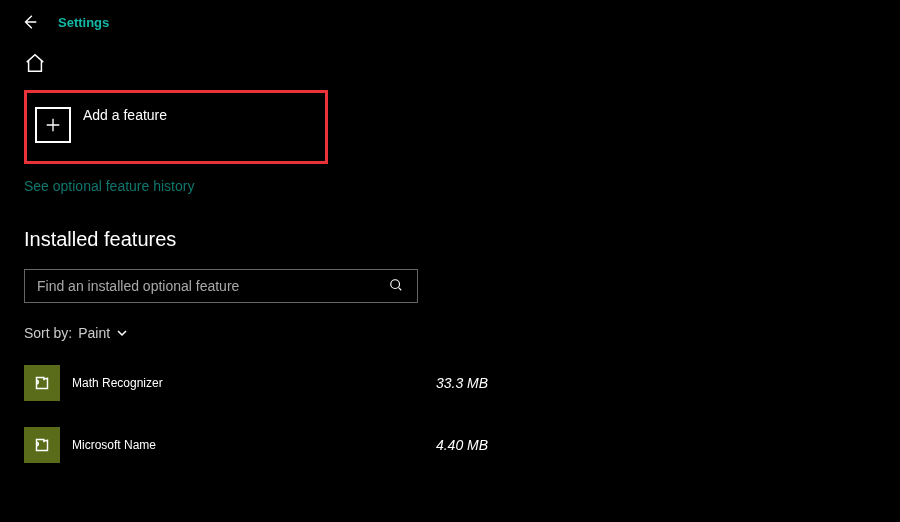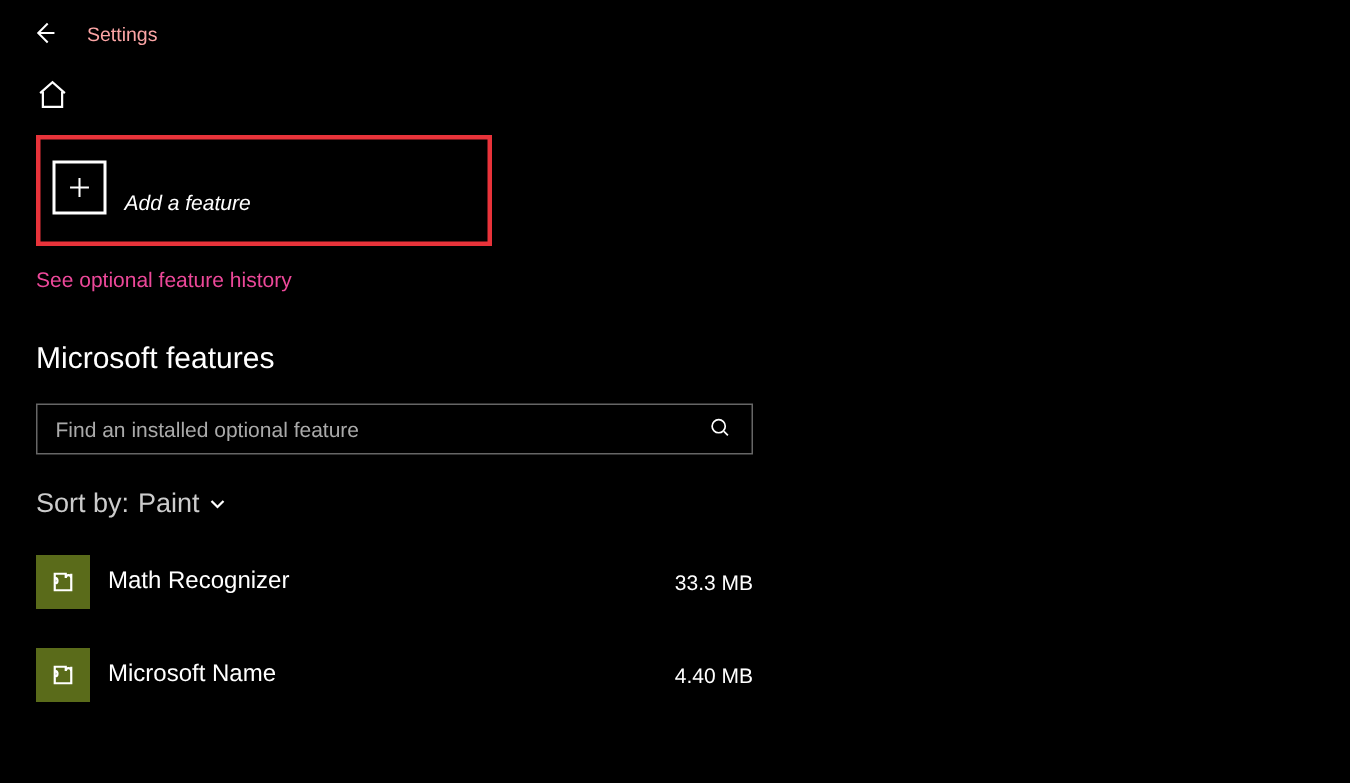--- a/index.html
+++ b/index.html
@@ -19,65 +19,64 @@
       gap: 18px;
     }
     .back-arrow {
       display: inline-flex;
       align-items: center;
       justify-content: center;
       width: 20px;
       height: 20px;
       cursor: pointer;
     }
-    .app-title { font-size: 13px; font-weight: 400; color: #fca5a5; }
+    .app-title { font-size: 13px; font-weight: 700; color: #14b8a6; }
     .header-row {
       display: flex;
       align-items: center;
       gap: 16px;
       padding: 12px 24px 16px;
     }
     .home-icon { display: inline-flex; width: 22px; height: 22px; }
     .page-title { font-size: 28px; font-weight: 400; letter-spacing: 0.2px; }
     .content { padding: 0 24px; }
     .add-feature-highlight {
       border: 3px solid #e8333a;
       padding: 14px 8px 18px;
       width: 304px;
       margin-bottom: 14px;
     }
     .add-feature-row {
       display: flex;
-      align-items: flex-end;
+      align-items: flex-start;
       gap: 12px;
       cursor: pointer;
-      font-style: italic;
     }
     .plus-box {
       width: 36px;
       height: 36px;
       border: 2px solid #fff;
       display: flex;
       align-items: center;
       justify-content: center;
     }
     .history-link {
-      color: #ec4899;
+      color: #0f766e;
       font-size: 14px;
       cursor: pointer;
       display: inline-block;
       margin-bottom: 34px;
     }
     .section-title {
       font-size: 20px;
       font-weight: 400;
       margin-bottom: 18px;
     }
     .search-box {
-      width: 478px;
+      width: 394px;
       border: 1px solid #666;
       display: flex;
       align-items: center;
       padding: 0 12px;
       height: 34px;
       margin-bottom: 22px;
       background: #000;
     }
     .search-box input {
       flex: 1;
@@ -86,21 +85,21 @@
       color: #fff;
       font-size: 14px;
       outline: none;
     }
     .search-box input::placeholder { color: #aaa; }
     .search-icon { display: inline-flex; width: 16px; height: 16px; }
     .sort-row {
       display: flex;
       align-items: center;
       gap: 6px;
-      font-size: 18px;
+      font-size: 14px;
       color: #ccc;
       margin-bottom: 18px;
       cursor: pointer;
       width: fit-content;
     }
     .chevron { display: inline-flex; width: 12px; height: 12px; }
     .feature-row {
       display: flex;
       align-items: center;
       gap: 12px;
@@ -110,22 +109,22 @@
       cursor: pointer;
     }
     .feature-icon {
       width: 36px;
       height: 36px;
       background: #5a6b1a;
       display: flex;
       align-items: center;
       justify-content: center;
     }
-    .feature-name { flex: 1; font-size: 16px; }
-    .feature-size { font-size: 14px; color: #fff; min-width: 80px; text-align: right; }
+    .feature-name { flex: 1; font-size: 12px; }
+    .feature-size { font-size: 14px; color: #fff; min-width: 80px; text-align: center; font-style: italic; }
   </style>
 </head>
 <body>
 
 <div class="titlebar">
   <span class="back-arrow">
     <svg viewBox="0 0 20 20" width="18" height="18" stroke="#fff" stroke-width="1.5" fill="none">
       <path d="M12 3 L5 10 L12 17 M5 10 H17"></path>
     </svg>
   </span>
@@ -147,21 +146,21 @@
         <svg viewBox="0 0 20 20" width="18" height="18" stroke="#fff" stroke-width="1.5">
           <path d="M10 3 V17 M3 10 H17"></path>
         </svg>
       </span>
       <span>Add a feature</span>
     </div>
   </div>
 
   <a class="history-link">See optional feature history</a>
 
-  <h2 class="section-title">Microsoft features</h2>
+  <h2 class="section-title">Installed features</h2>
 
   <div class="search-box">
     <input type="text" placeholder="Find an installed optional feature" style="">
     <span class="search-icon">
       <svg viewBox="0 0 16 16" width="14" height="14" stroke="#fff" stroke-width="1.3" fill="none">
         <circle cx="7" cy="7" r="5"></circle>
         <path d="M11 11 L14 14"></path>
       </svg>
     </span>
   </div>

